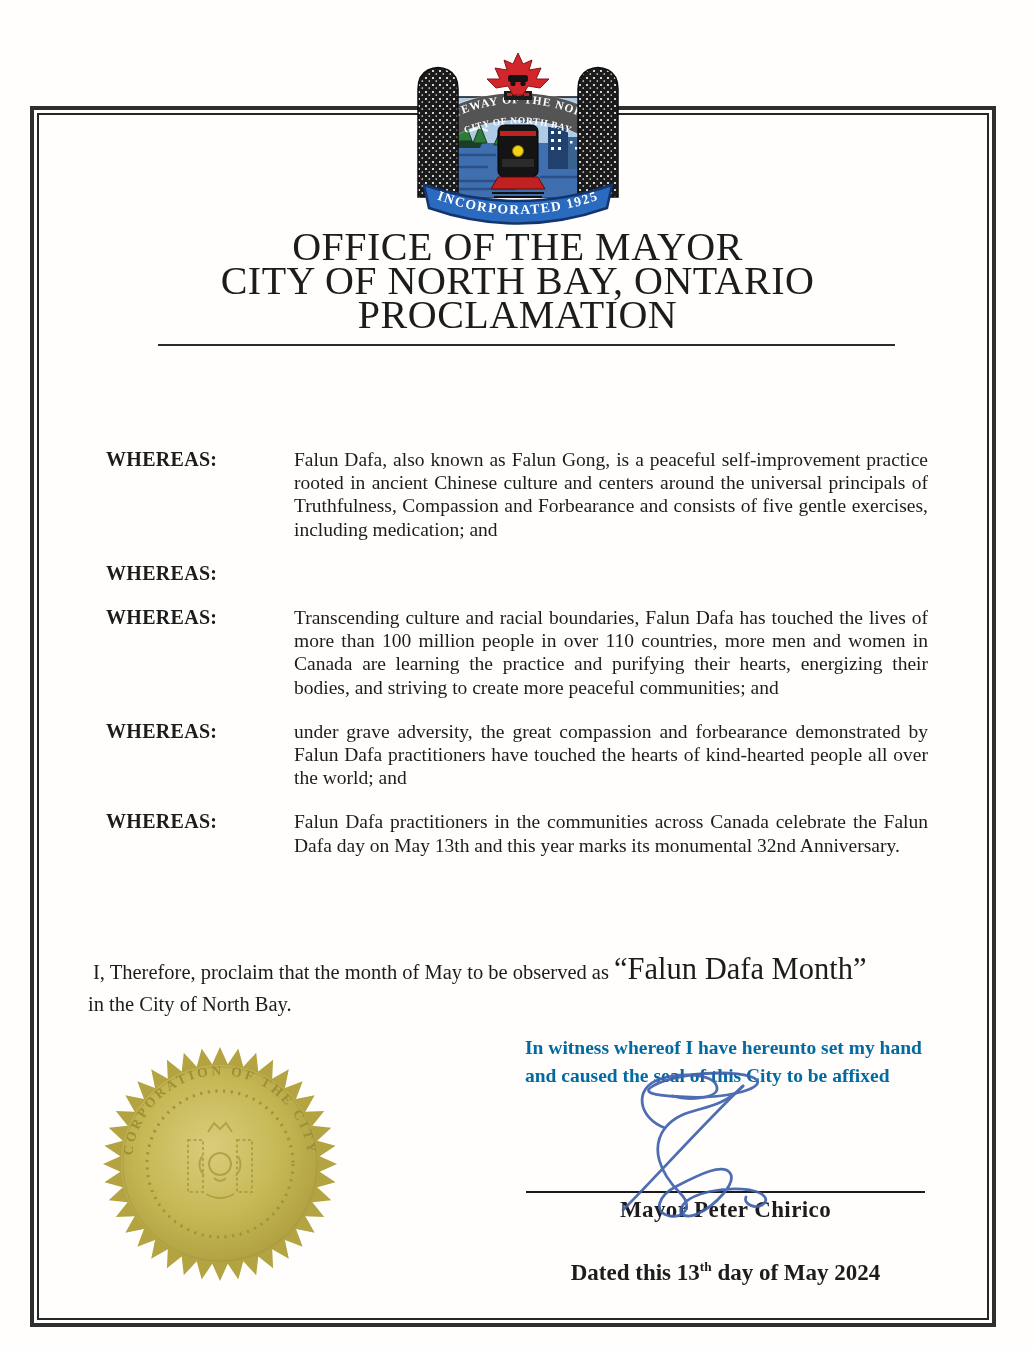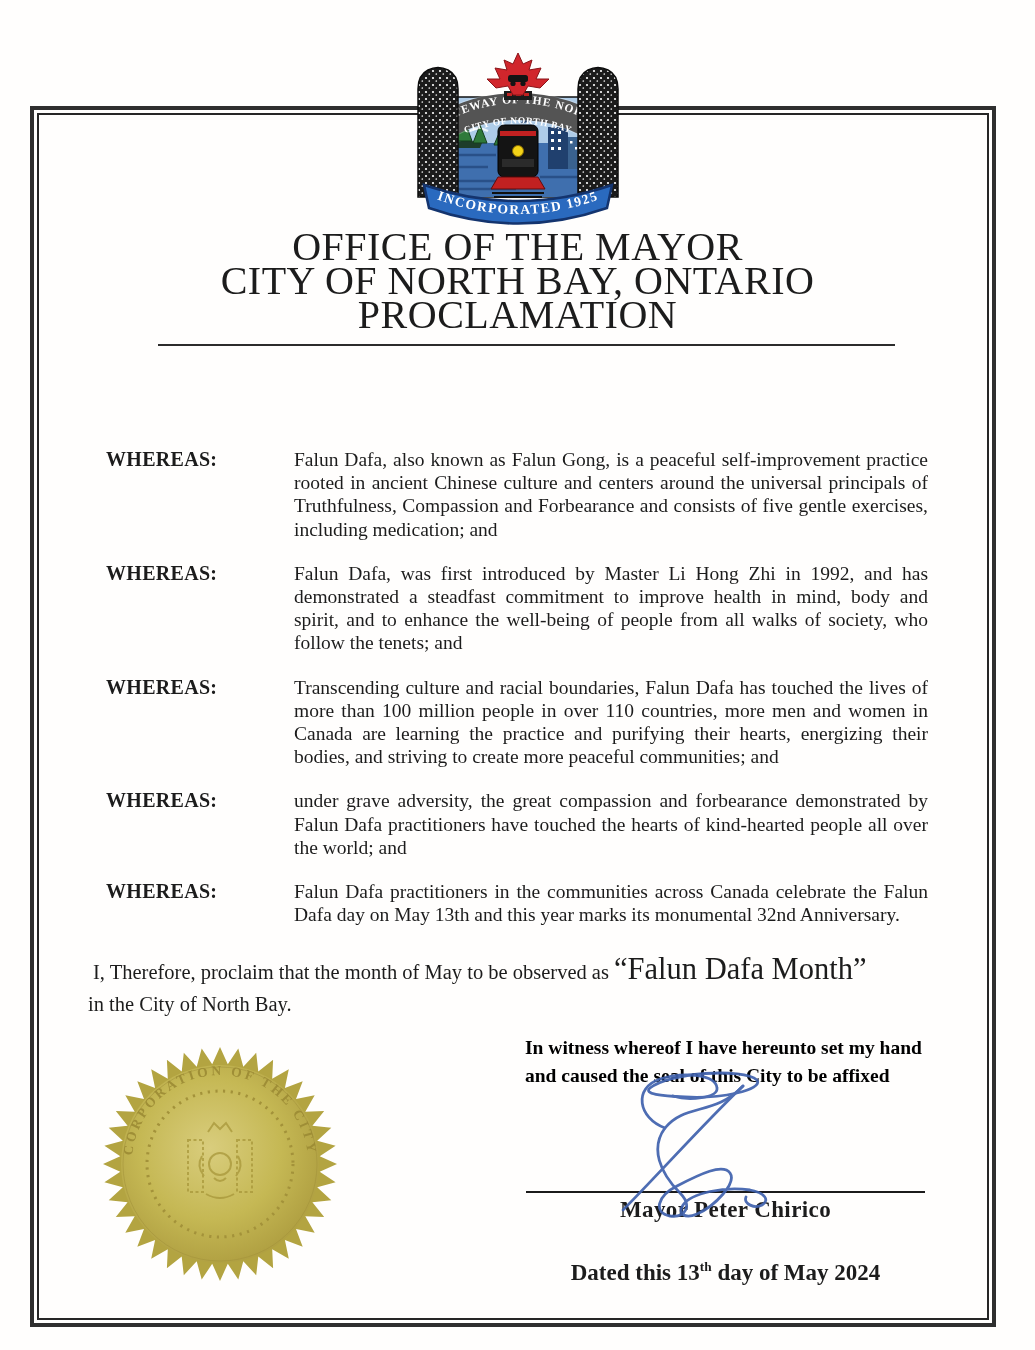--- a/index.html
+++ b/index.html
@@ -29,21 +29,21 @@
   .clause { display:flex; margin-bottom:21px; }
   .clause .lbl { flex:0 0 188px; font-weight:bold; font-size:20px; letter-spacing:.3px; line-height:23.2px;margin-left:16px; }
   .clause .txt { flex:1; font-size:19.5px; line-height:23.2px; text-align:justify; }
 
   .proclaim { position:absolute; left:88px; top:950px; width:845px; }
   .proclaim .l1 { white-space:nowrap; font-size:20.5px; line-height:38px; padding-left:5px; }
   .proclaim .big { font-size:30.5px; }
   .proclaim .l2 { font-size:20.5px; line-height:26px; }
 
   .witness { position:absolute; left:525px; top:1034px; width:440px;
-    font-weight:bold; font-size:19.5px; line-height:27.5px; color:#000000; }
+    font-weight:bold; font-size:19.5px; line-height:27.5px; color:#0369a1; }
 
   .signature-svg { position:absolute; left:565px; top:1058px; z-index:3; }
   .sig-line { position:absolute; left:526px; top:1191px; width:399px; height:2px; background:#1b1b1b; }
   .sig-block { position:absolute; left:526px; top:1196px; width:399px; text-align:center; }
   .sig-name  { font-weight:bold; font-size:23px; letter-spacing:.4px; line-height:27px; }
   .sig-dated { font-weight:bold; font-size:23px; line-height:24px;margin-top:32px; }
 
   .seal-svg { position:absolute; left:102px; top:1044px; z-index:2; }
 
   svg text { font-family:"Liberation Serif","DejaVu Serif",serif; }
@@ -166,21 +166,20 @@
   <div class="rule"></div>
 
 
   <div class="clauses">
     <div class="clause">
       <div class="lbl">WHEREAS:</div>
       <div class="txt">Falun Dafa, also known as Falun Gong, is a peaceful self-improvement practice rooted in ancient Chinese culture and centers around the universal principals of Truthfulness, Compassion and Forbearance and consists of five gentle exercises, including medication; and</div>
     </div>
     <div class="clause">
       <div class="lbl">WHEREAS:</div>
-      <div class="txt">Falun Dafa, was first introduced by Master Li Hong Zhi in 1992, and has demonstrated a steadfast commitment to improve health in mind, body and spirit, and to enhance the well-being of people from all walks of society, who follow the tenets; and</div>
     </div>
     <div class="clause">
       <div class="lbl">WHEREAS:</div>
       <div class="txt">Transcending culture and racial boundaries, Falun Dafa has touched the lives of more than 100 million people in over 110 countries, more men and women in Canada are learning the practice and purifying their hearts, energizing their bodies, and striving to create more peaceful communities; and</div>
     </div>
     <div class="clause">
       <div class="lbl">WHEREAS:</div>
       <div class="txt">under grave adversity, the great compassion and forbearance demonstrated by Falun Dafa practitioners have touched the hearts of kind-hearted people all over the world; and</div>
     </div>
     <div class="clause">

